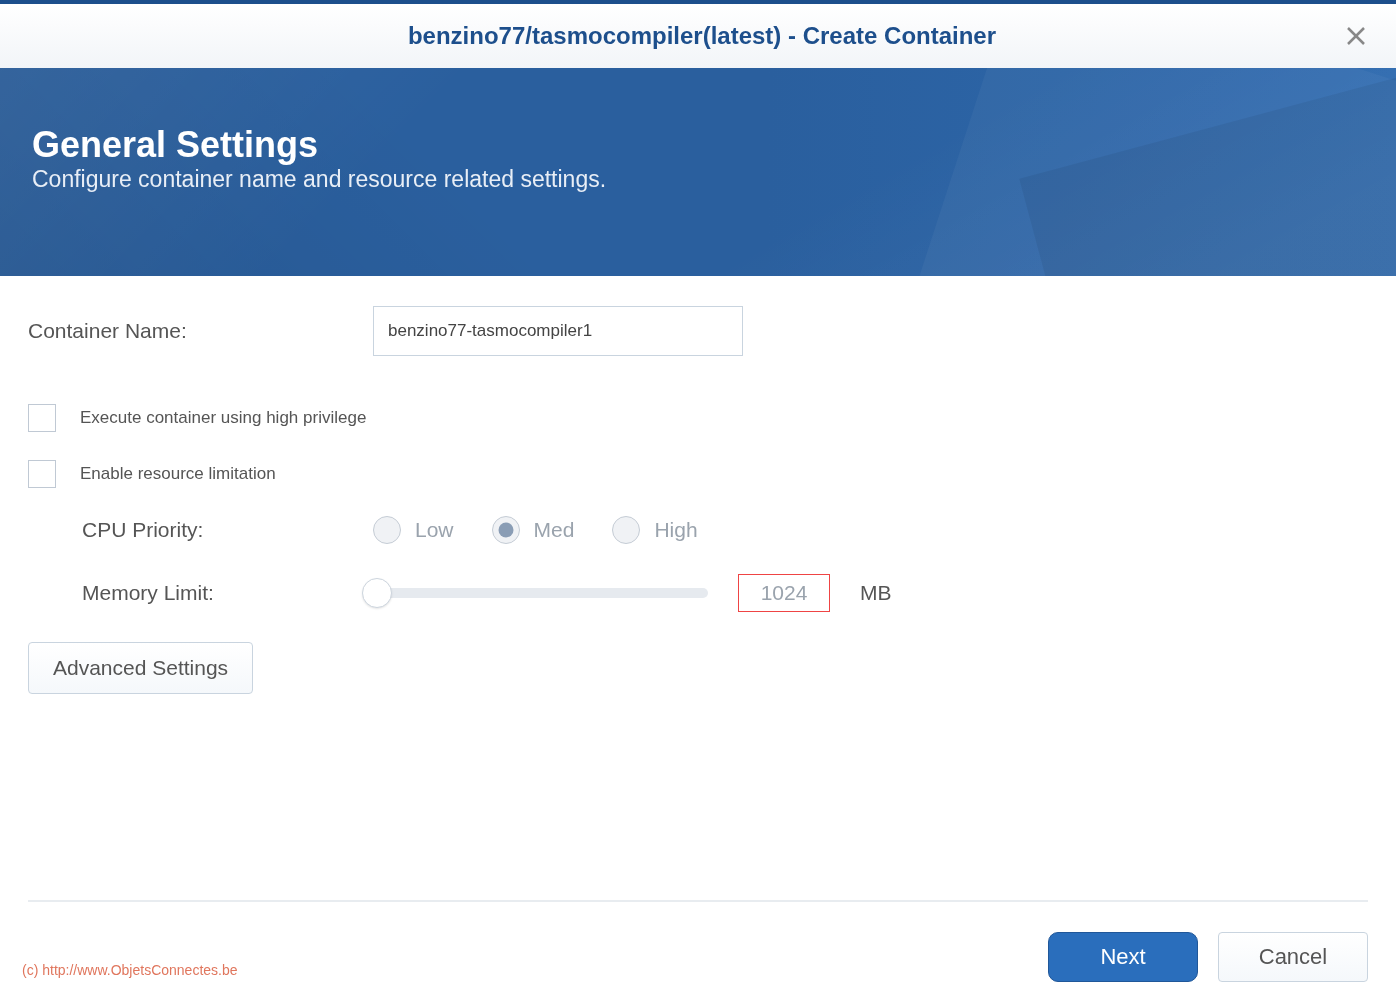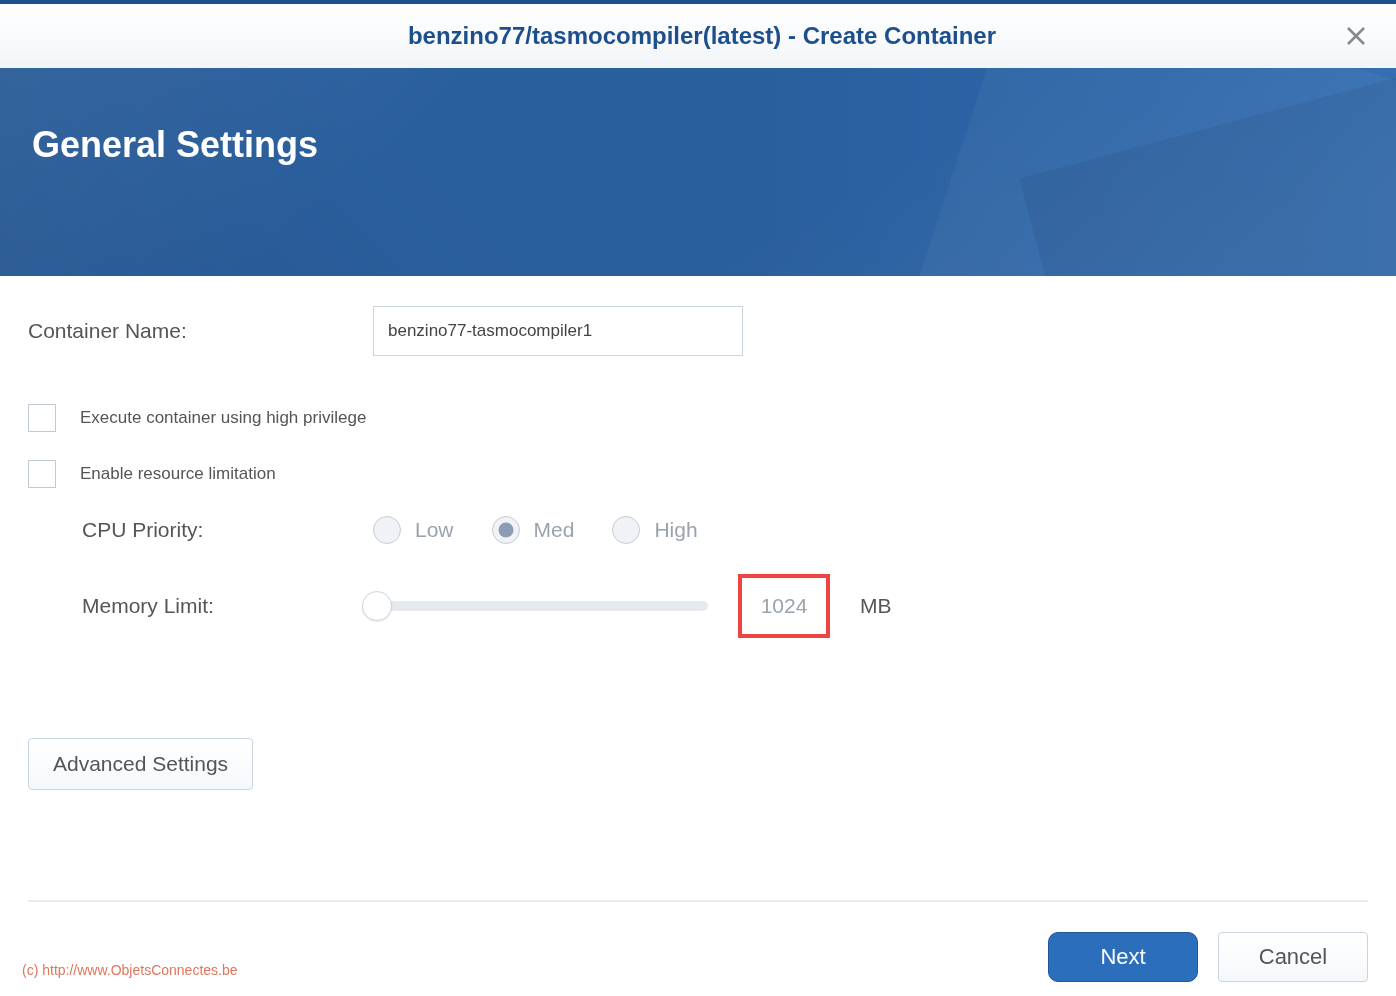--- a/index.html
+++ b/index.html
@@ -203,33 +203,32 @@
       transform: translate(-50%, -50%);
       width: 30px;
       height: 30px;
       border-radius: 50%;
       background: #fff;
       border: 1px solid #cdd5de;
       box-shadow: 0 1px 2px rgba(0,0,0,0.1);
     }
     .num-input {
       width: 92px;
-      height: 64px;
-      border: 4px solid #ef4444;
+      height: 38px;
+      border: 1px solid #ef4444;
       font-size: 21px;
       color: #9aa3ad;
       text-align: center;
       background: #fff;
     }
     .unit-label {
       font-size: 21px;
       color: #555;
     }
     .advanced-btn {
-      margin-top: 70px;
       height: 52px;
       padding: 0 24px;
       font-size: 21px;
       color: #555;
       background: linear-gradient(to bottom, #ffffff, #f5f8fb);
       border: 1px solid #c9d4df;
       border-radius: 4px;
       cursor: pointer;
       text-align: right;
     }
@@ -289,20 +288,21 @@
     <div class="close-btn">
       <svg viewBox="0 0 24 24">
         <line x1="4" y1="4" x2="20" y2="20" stroke="currentColor" stroke-width="2.5"></line>
         <line x1="20" y1="4" x2="4" y2="20" stroke="currentColor" stroke-width="2.5"></line>
       </svg>
     </div>
   </div>
 
   <div class="banner">
     <div class="banner-title">General Settings</div>
+    <div class="banner-subtitle">Configure container name and resource related settings.</div>
   </div>
 
   <div class="content">
 
     <div class="form-row name-row">
       <div class="label">Container Name:</div>
       <input class="text-input" type="text" value="benzino77-tasmocompiler1" style="">
     </div>
 
     <div class="checkbox-row">

